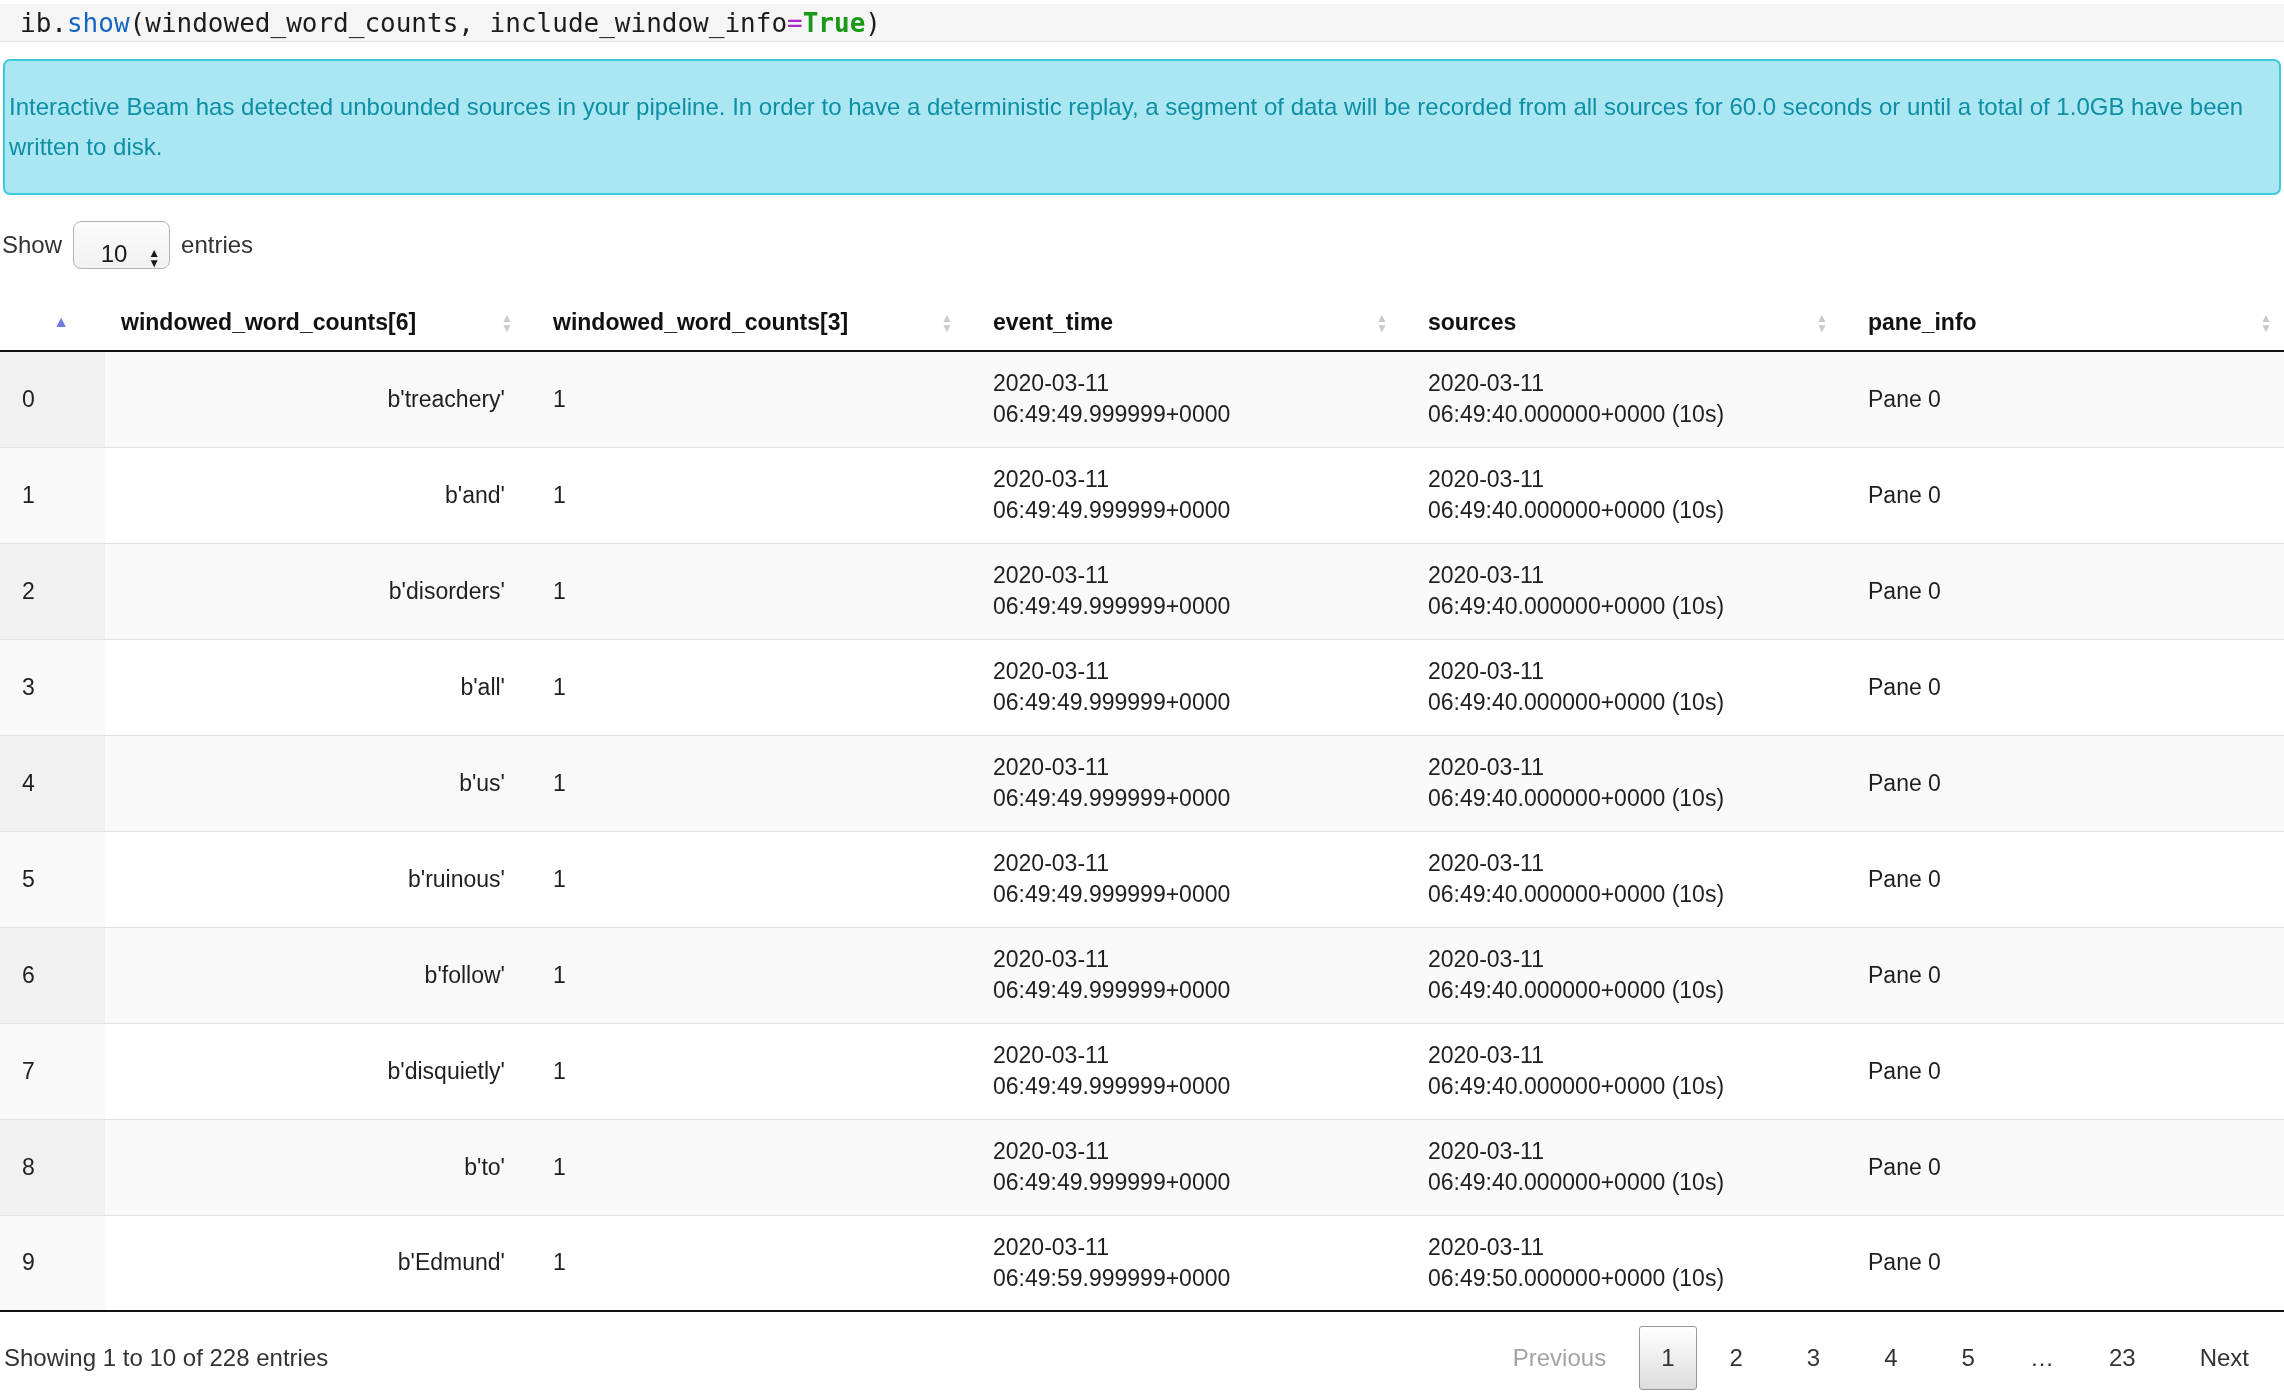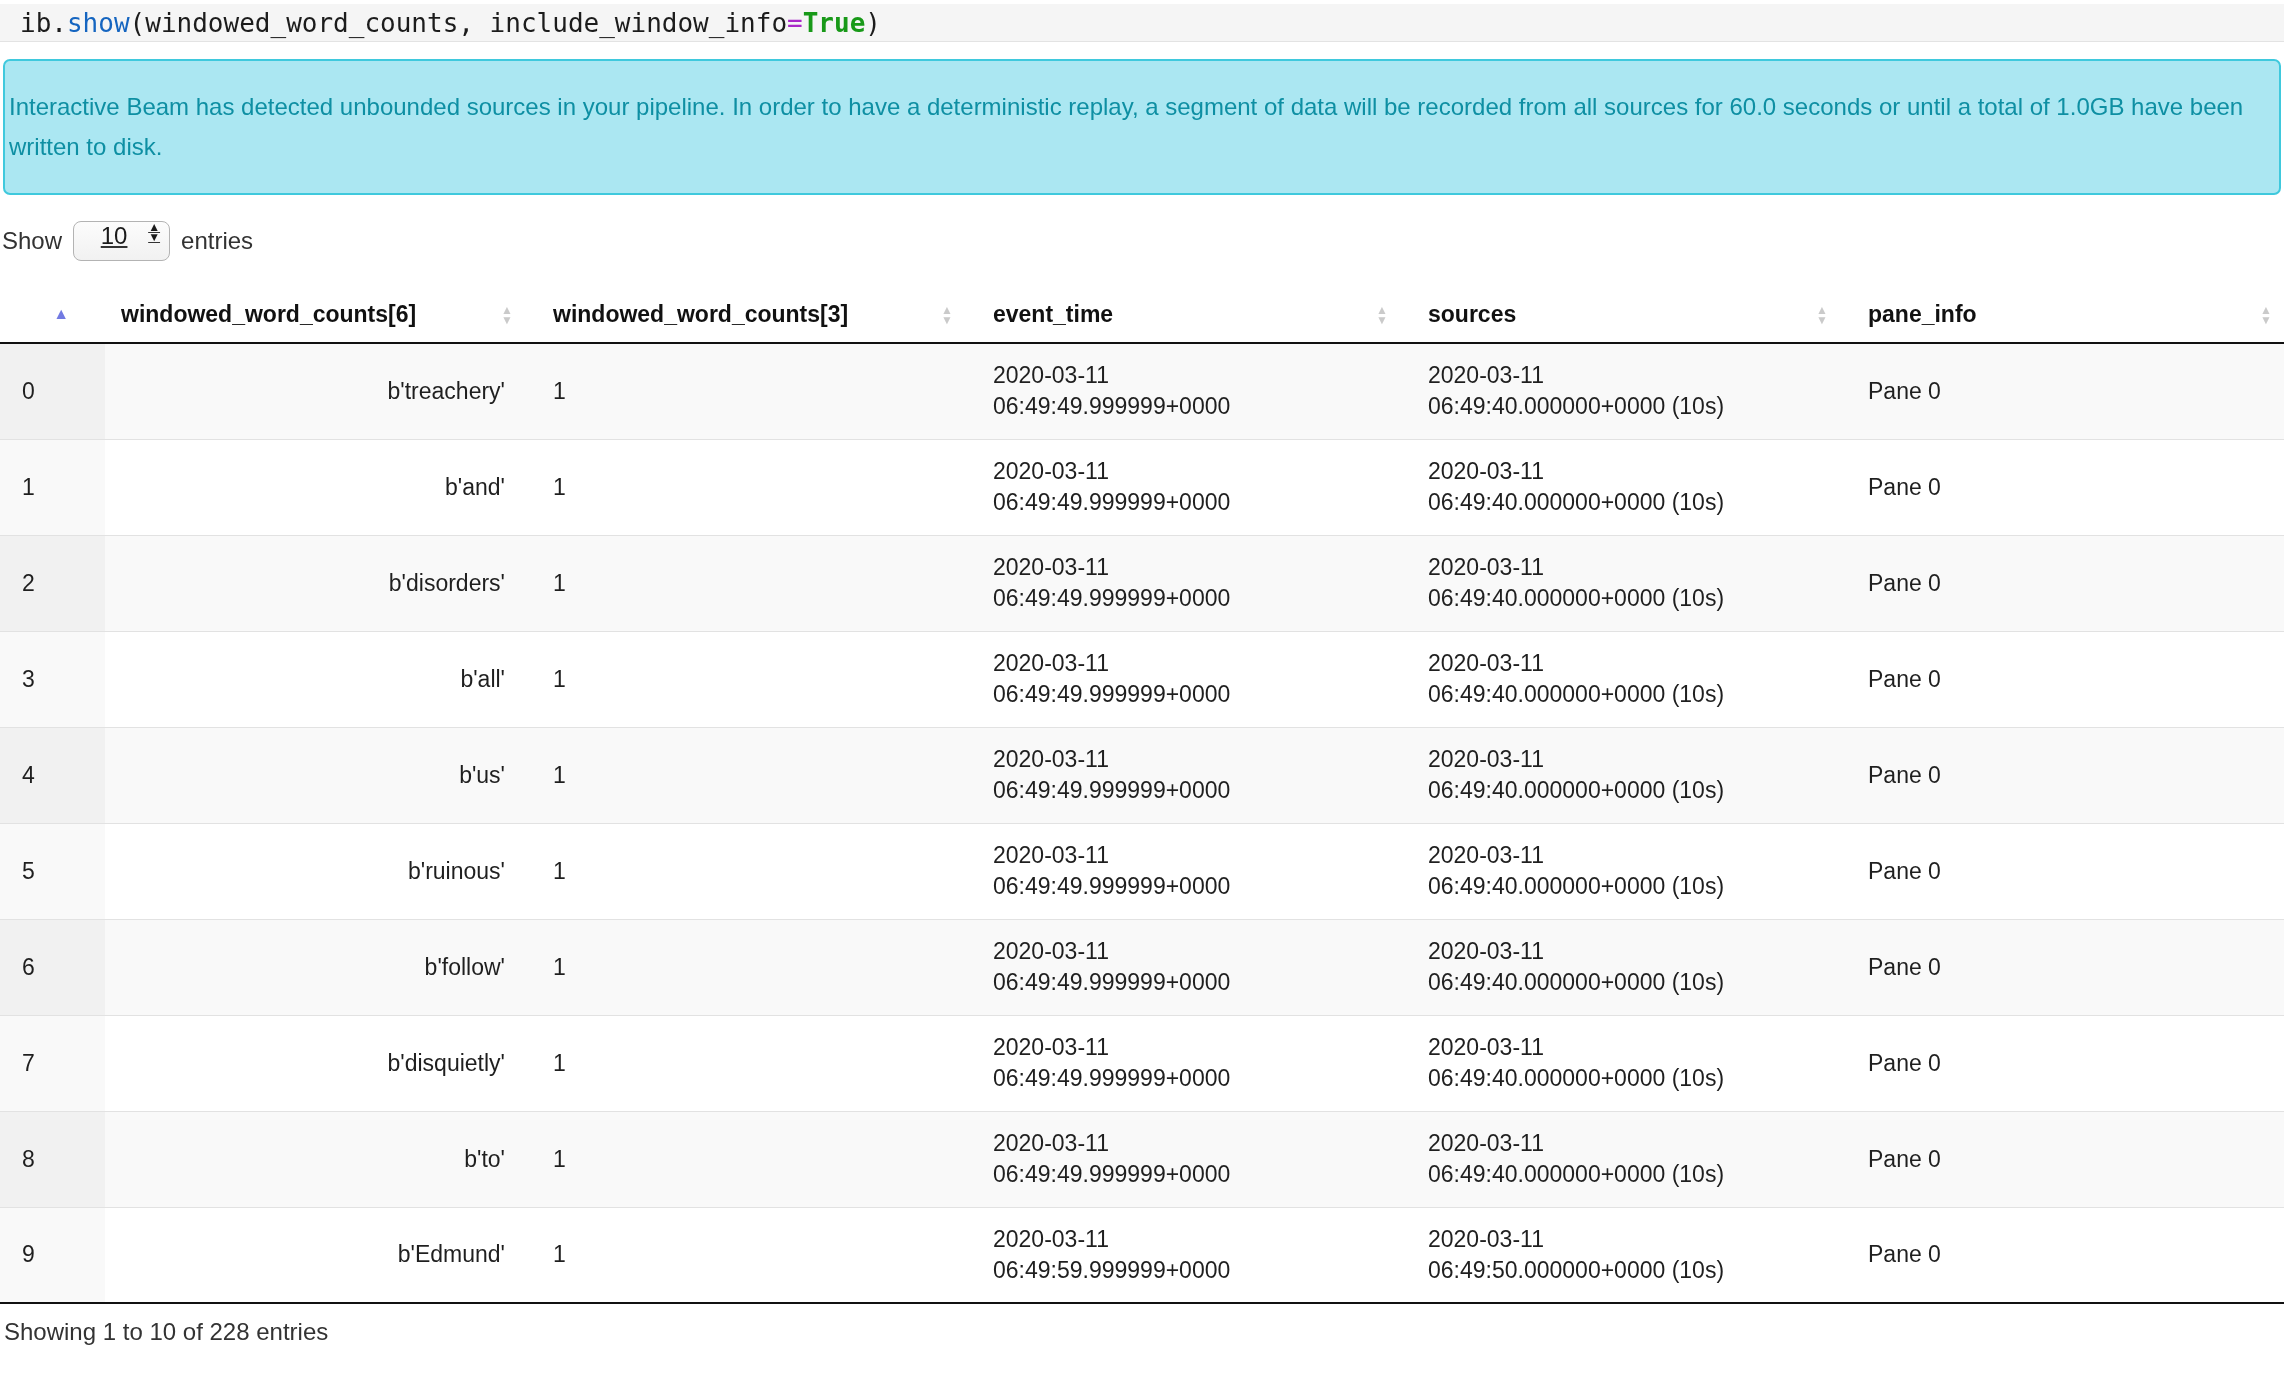--- a/index.html
+++ b/index.html
@@ -43,26 +43,25 @@
   }
   
   .controls {
     margin-top: 26px;
     padding: 0 2px;
     display: flex; justify-content: space-between; align-items: center;
     font-size: 24px; color: #333;
   }
   .length-wrap { display: flex; align-items: center; gap: 11px; }
   .select-box {
-    width: 97px; height: 40px;
+    width: 97px; height: 48px;
     border: 1px solid #b3b3b3; border-radius: 8px;
     background: linear-gradient(#fcfcfc, #f1f1f1);
-    display: inline-flex; align-items: flex-start;
+    display: inline-flex; align-items: flex-end;
     cursor: pointer;
-    text-decoration: underline;
   }
   .select-value { flex: 1; text-align: center; font-size: 24px; color: #1a1a1a; padding-left: 6px; }
   .stepper { display: flex; flex-direction: column; margin-right: 9px; color: #1a1a1a; }
   .stepper span { font-size: 12px; line-height: 10px; }
   .search-wrap { display: flex; align-items: center; gap: 14px; }
   .search-input {
     width: 298px; height: 44px;
     border: 2px solid;
     border-color: #8f8f8f #e3e3e3 #e3e3e3 #8f8f8f;
     background: #fff;
@@ -295,13 +294,26 @@
 06:49:59.999999+0000</td>
         <td class="col4">2020-03-11
 06:49:50.000000+0000 (10s)</td>
         <td class="col5">Pane 0</td>
       </tr>
     </tbody>
 </table>
 
 <div class="footer">
   <div>Showing 1 to 10 of 228 entries</div>
+  <div class="pagination">
+    <span class="page-btn disabled">Previous</span>
+    <span class="pages" style="display:flex;align-items:center;">
+        <span class="page-btn current">1</span>
+        <span class="page-btn">2</span>
+        <span class="page-btn">3</span>
+        <span class="page-btn">4</span>
+        <span class="page-btn">5</span>
+        <span class="page-btn ellipsis">…</span>
+        <span class="page-btn">23</span>
+      </span>
+    <span class="page-btn">Next</span>
+  </div>
 </div>
 
 </body></html>

